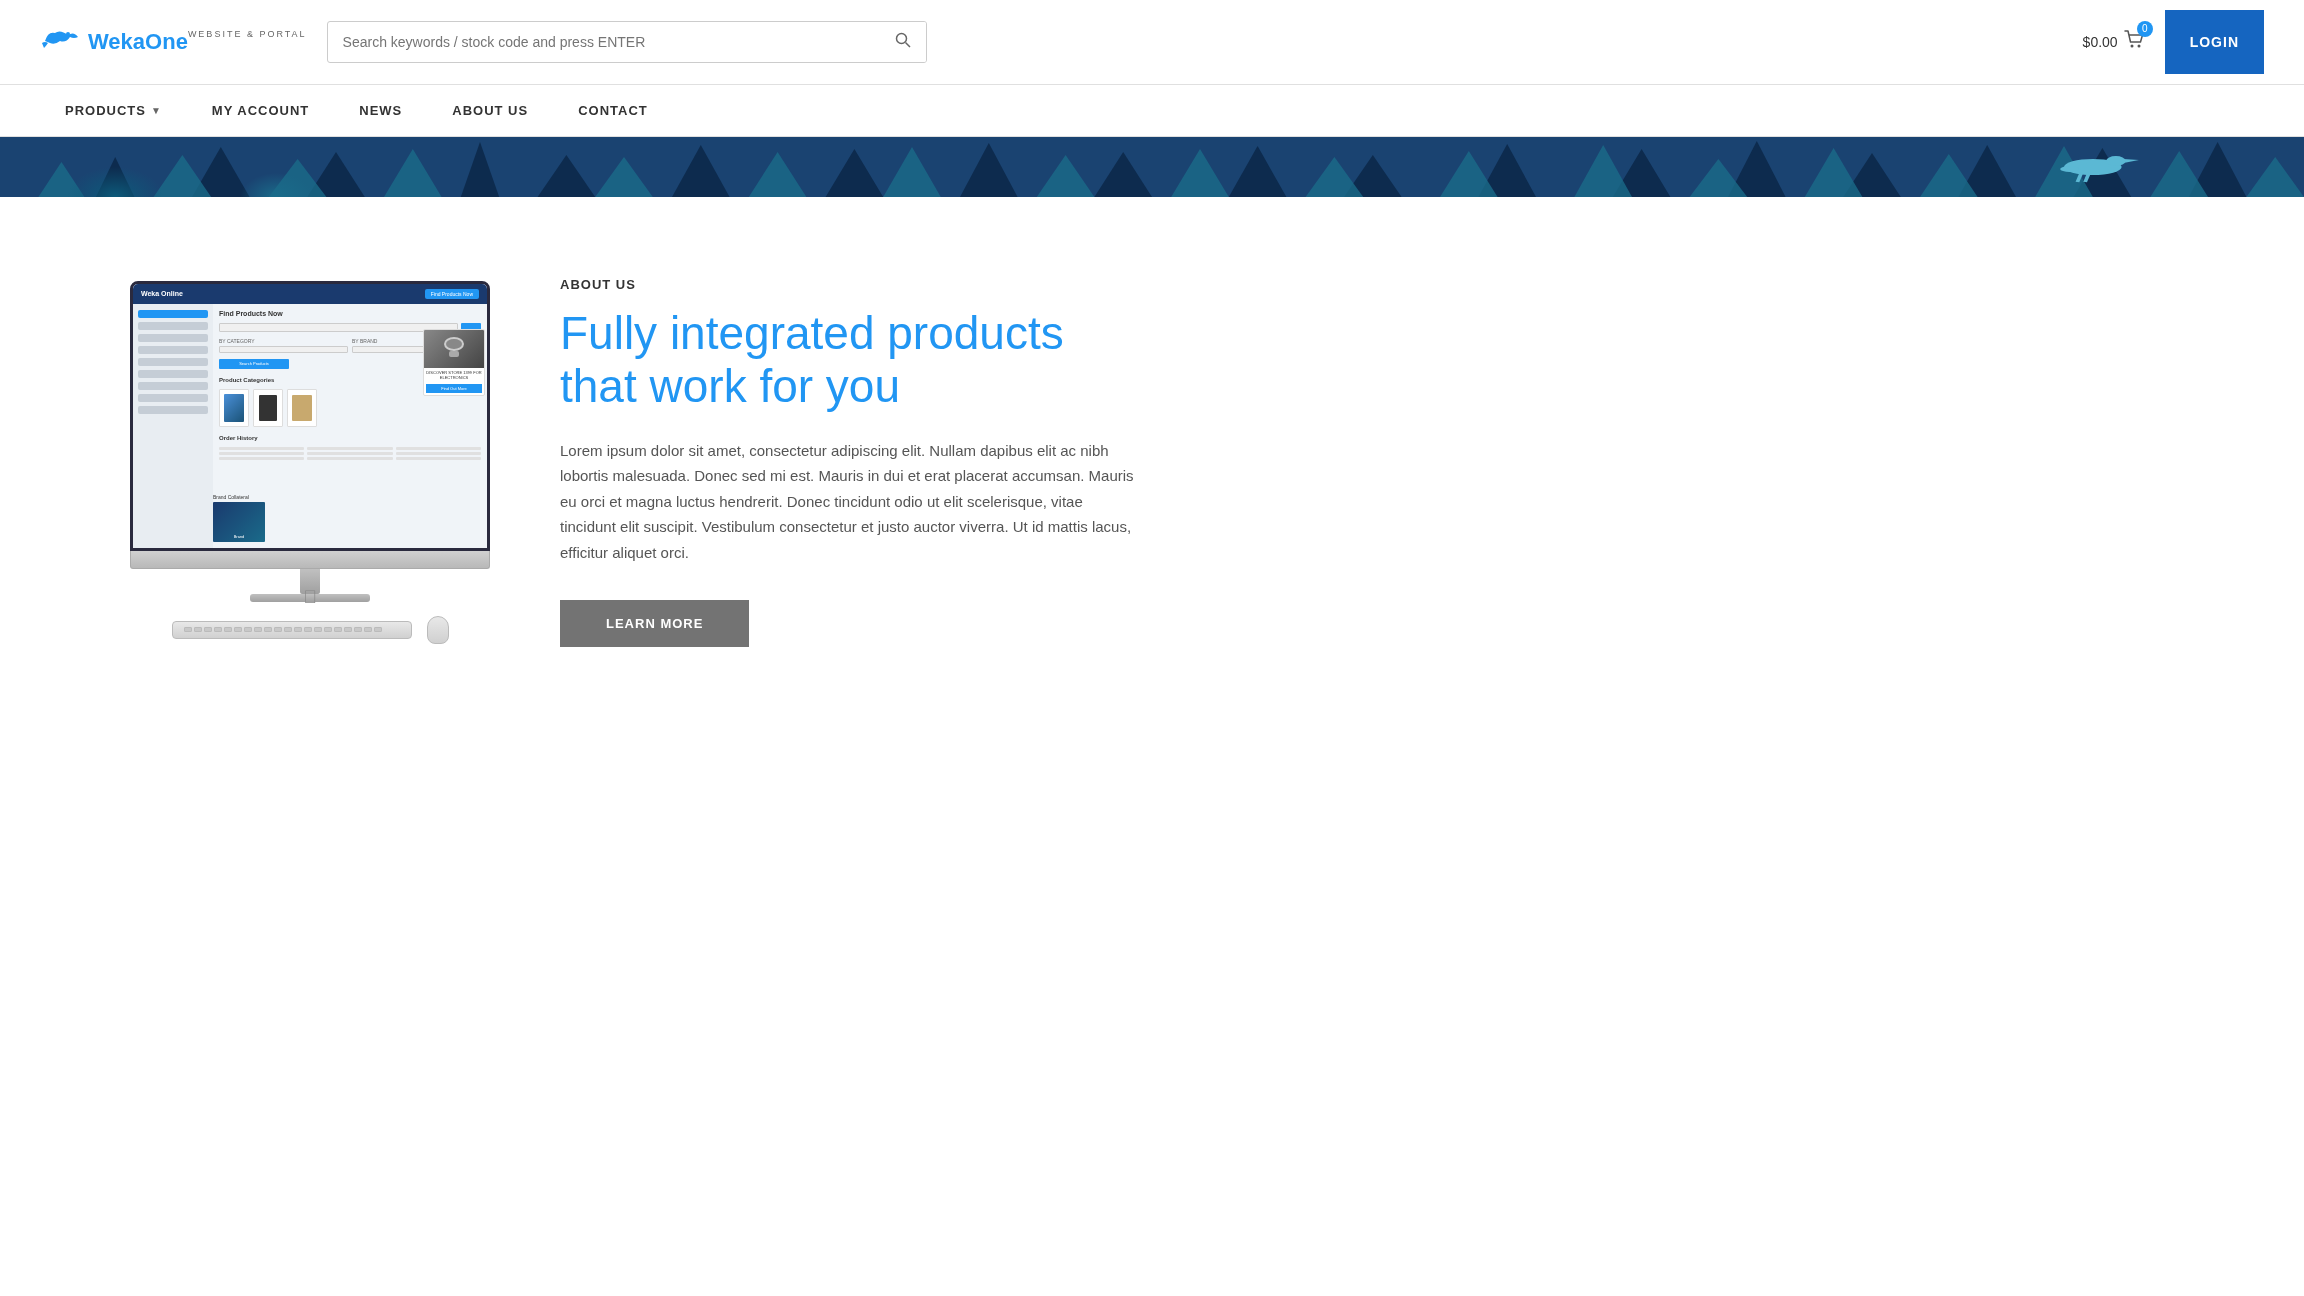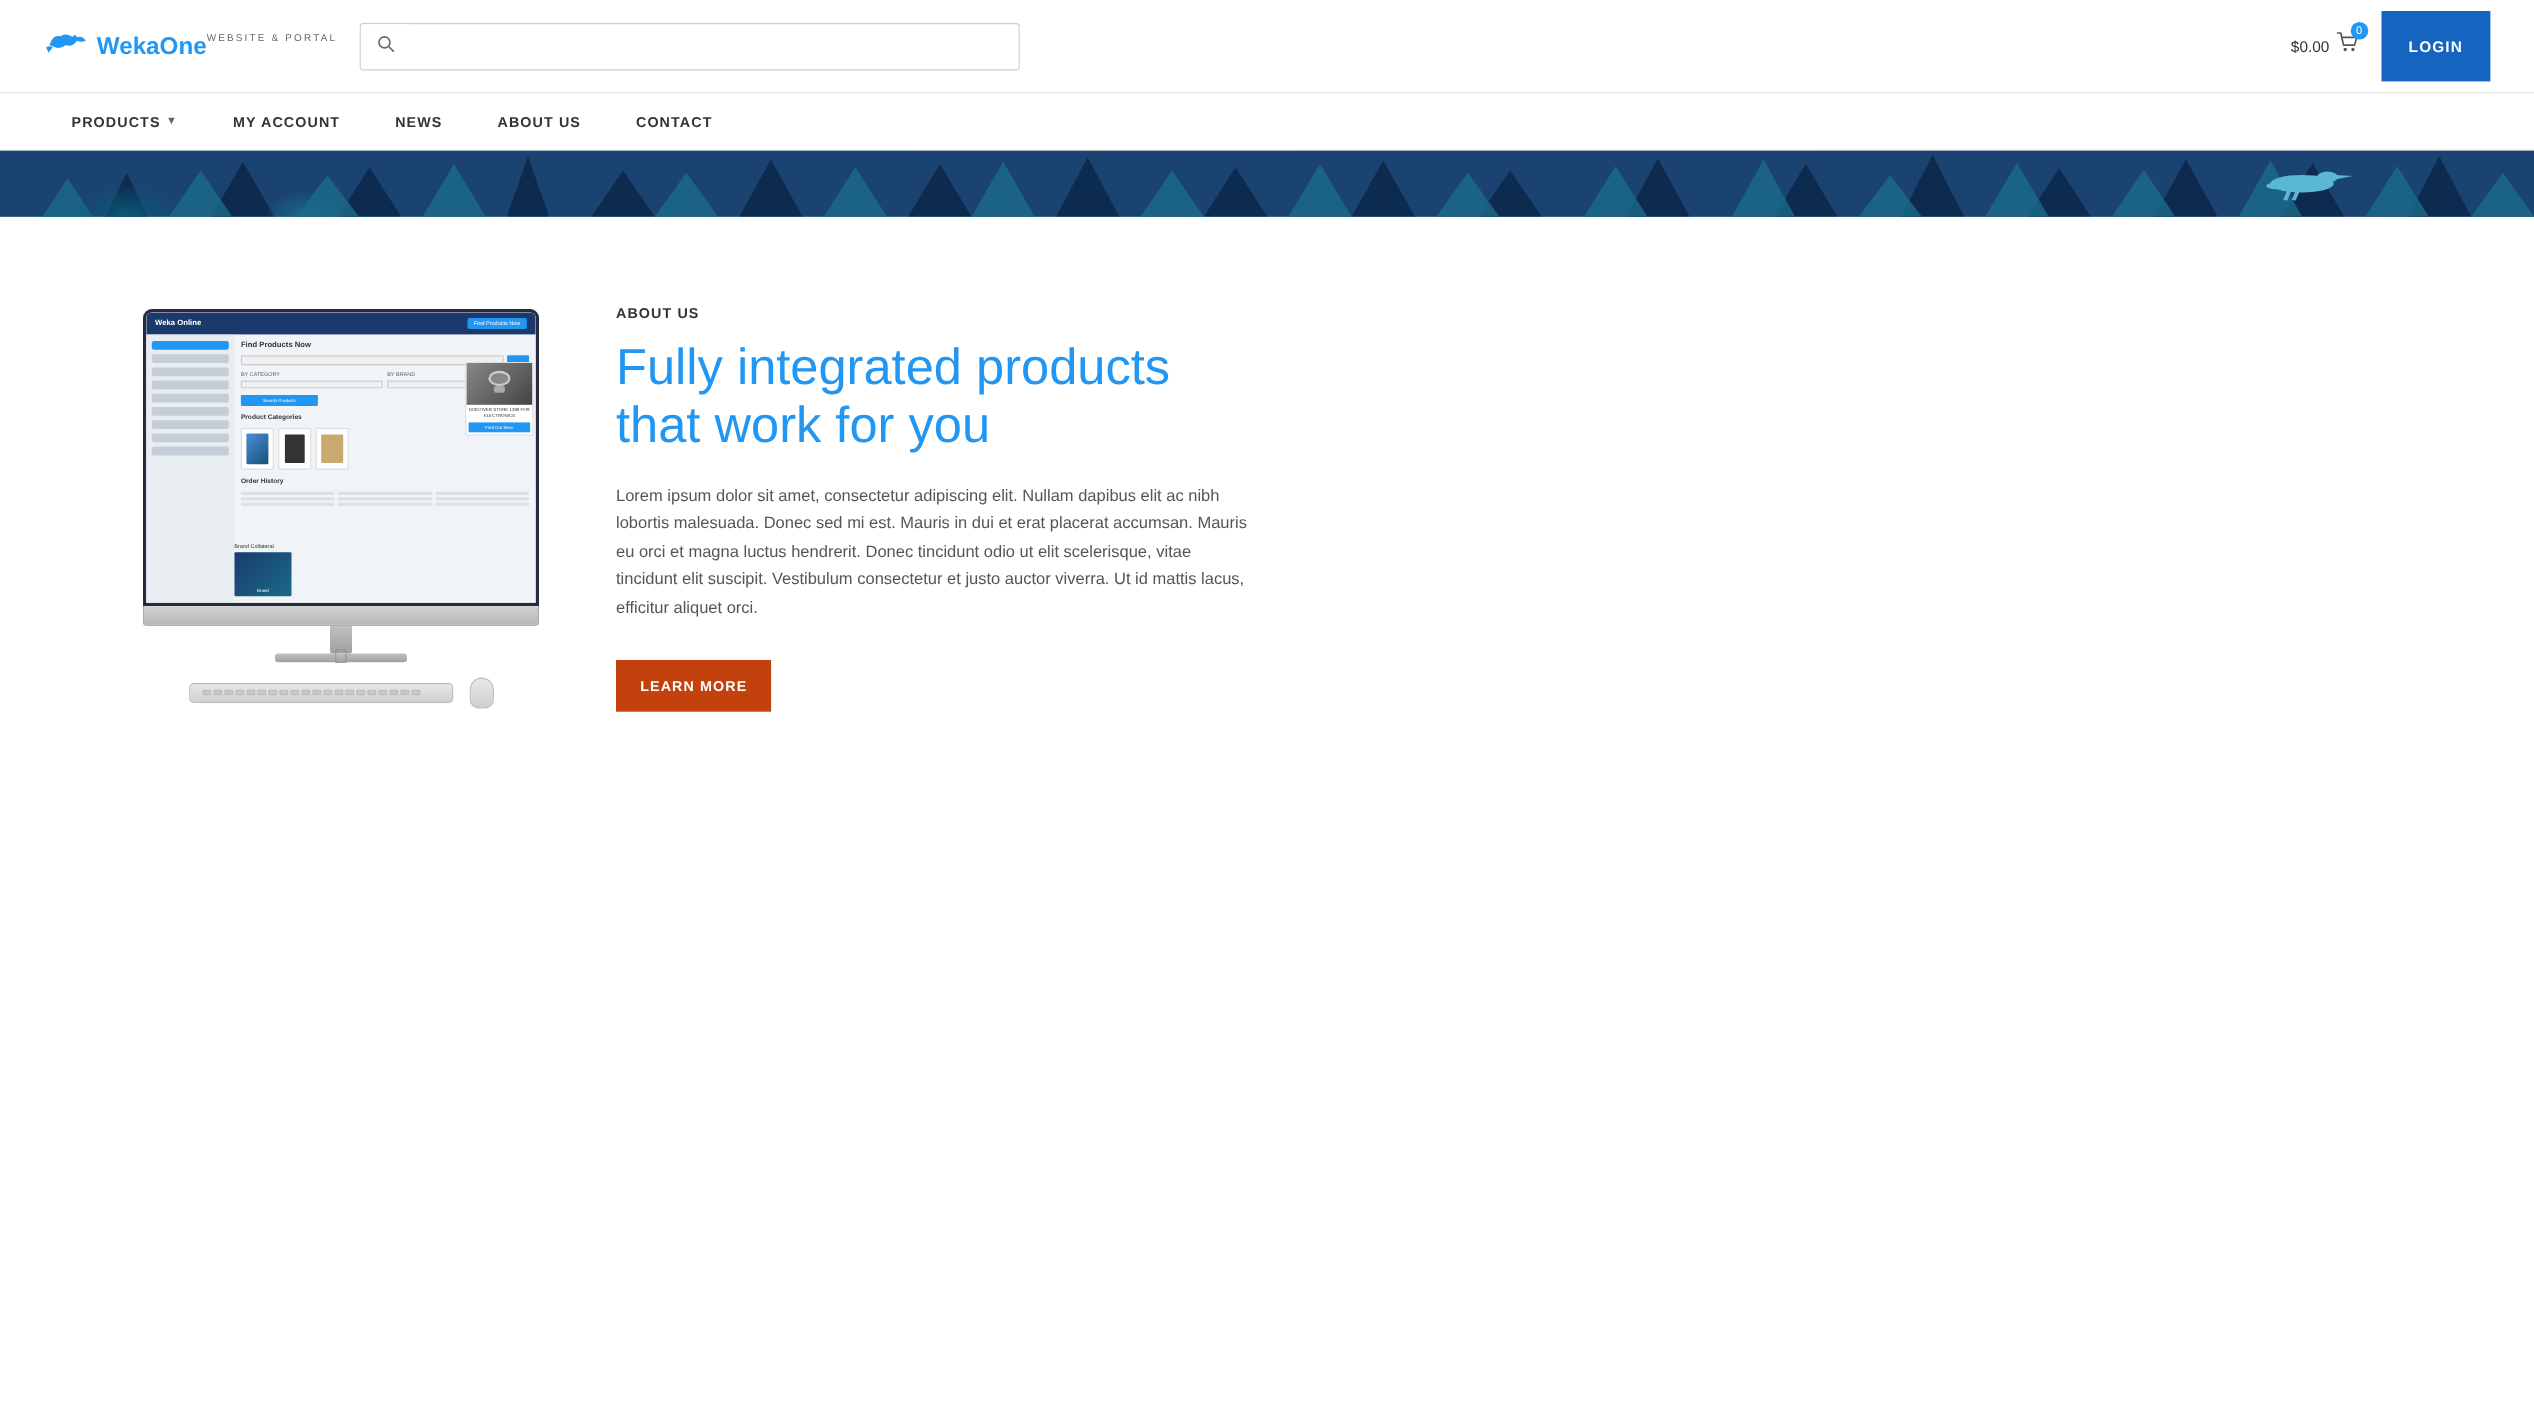--- a/index.html
+++ b/index.html
@@ -307,24 +307,24 @@
       line-height: 1.15;
       margin-bottom: 25px;
     }
     .body-text {
       font-size: 15px;
       color: #555;
       line-height: 1.7;
       margin-bottom: 35px;
     }
     .learn-more-btn {
-      background: #c2410c;
+      background: #737373;
       color: #fff;
       border: none;
-      padding: 16px 22px;
+      padding: 16px 46px;
       font-size: 13px;
       font-weight: bold;
       letter-spacing: 1px;
       cursor: pointer;
       text-transform: uppercase;
     }
 
     
     .hero-svg {
       width: 100%;
@@ -351,20 +351,21 @@
     </span>
     <div class="logo-text">
       <div class="logo-main">
         <span>Weka</span><span style="color:#2196f3">One</span>
       </div>
       <div class="logo-sub">WEBSITE &amp; PORTAL</div>
     </div>
   </div>
 
   <div class="search-bar">
+    <input type="text" placeholder="Search keywords / stock code and press ENTER" style="">
     <button class="search-btn">
       <svg width="16" height="16" viewBox="0 0 16 16" fill="#666">
         <circle cx="6.5" cy="6.5" r="5" stroke="#666" stroke-width="1.5" fill="none"></circle>
         <line x1="10.5" y1="10.5" x2="15" y2="15" stroke="#666" stroke-width="1.5"></line>
       </svg>
     </button>
   </div>
 
   <div class="header-right">
     <div class="cart-area">

